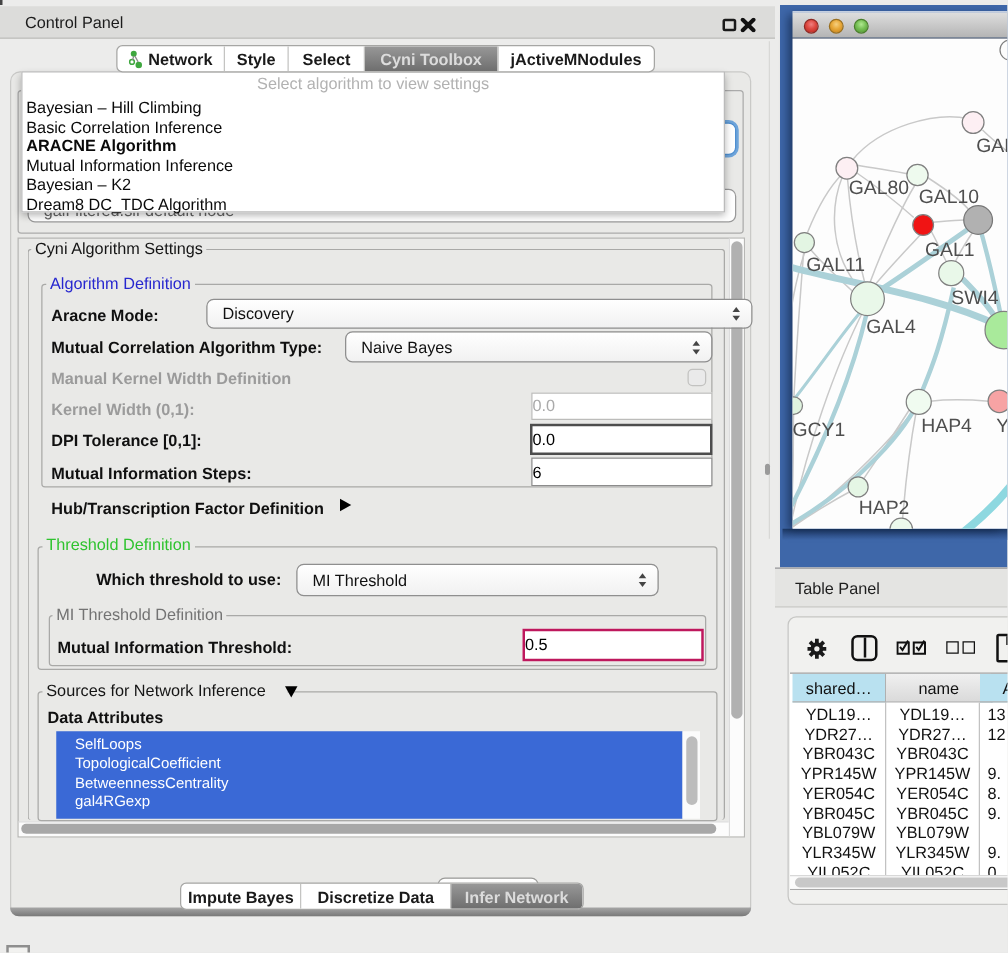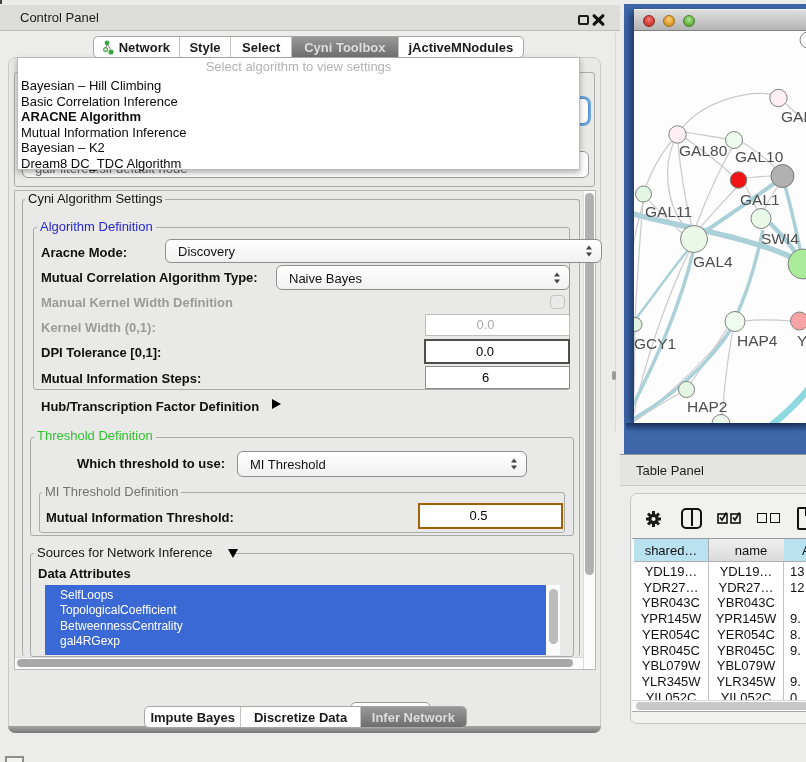--- a/index.html
+++ b/index.html
@@ -39,21 +39,21 @@
 
 .lbl { position:absolute; font-size:13px; font-weight:bold; color:#101010; line-height:14px; white-space:nowrap; }
 .lbl.gray { color:#9b9b9b; }
 
 .combo { position:absolute; background:linear-gradient(#ffffff,#f1f1f1); border:1px solid #8f8f8f; border-radius:6px; font-size:13px; color:#111; }
 .combo .ct { position:absolute; left:12px; top:50%; transform:translateY(-50%); white-space:nowrap; }
 .combo .arr { position:absolute; right:8px; top:50%; transform:translateY(-50%); width:7px; height:11px; }
 .arr:before { content:""; position:absolute; left:0; top:0; border-left:3.5px solid transparent; border-right:3.5px solid transparent; border-bottom:4.5px solid #444; }
 .arr:after { content:""; position:absolute; left:0; bottom:0; border-left:3.5px solid transparent; border-right:3.5px solid transparent; border-top:4.5px solid #444; }
 
-.tf { position:absolute; background:#fff; font-size:13px; text-align:center; padding-right:24px; }
+.tf { position:absolute; background:#fff; font-size:13px; text-align:left; padding-right:24px; }
 
 #cb1 { left:550px; top:295px; width:15px; height:14px; background:#eaeaea; border:1px solid #c2c2c0; border-radius:4px; }
 
 .tri-r { width:0; height:0; border-top:5.5px solid transparent; border-bottom:5.5px solid transparent; border-left:9px solid #000; }
 .tri-d { width:0; height:0; border-left:5.5px solid transparent; border-right:5.5px solid transparent; border-top:9px solid #000; }
 
 #datalist { left:45px; top:585px; width:501px; height:70px; background:#3a69d6; color:#fff; font-size:12px; line-height:15.4px; padding:3px 0 0 15px; }
 #lsb-track { left:546px; top:585px; width:14px; height:70px; background:#fbfbfb; }
 #lsb-thumb { left:549px; top:589px; width:9px; height:55px; background:#bcbcbc; border-radius:4.5px; }
 
@@ -150,21 +150,21 @@
 <div class="abs fs" id="fs3"></div>
 <div class="fs-label" id="fs3-label">Threshold Definition</div>
 <div class="lbl" style="left:77px; top:457px;">Which threshold to use:</div>
 <div class="combo" style="left:237px; top:451px; width:290px; height:26px;">
     <span class="ct">MI Threshold</span>
     <span class="arr"></span>
   </div>
 <div class="abs fs" id="fs4"></div>
 <div class="fs-label" id="fs4-label">MI Threshold Definition</div>
 <div class="lbl" style="left:46px; top:511px;">Mutual Information Threshold:</div>
-<div class="tf" style="left:418px; top:503px; width:145px; height:26px; border:2px solid #a16207; color:#000; line-height:22px;">0.5</div>
+<div class="tf" style="left:418px; top:503px; width:145px; height:26px; border:2px solid #be185d; color:#000; line-height:22px;">0.5</div>
 
 <div class="abs fs" id="fs5"></div>
 <div class="fs-label" id="fs5-label">Sources for Network Inference&nbsp;&nbsp;&nbsp;&nbsp;</div>
 <div class="abs tri-d" style="left:228px; top:549px;"></div>
 <div class="lbl" style="left:38px; top:567px;">Data Attributes</div>
 <div class="abs" id="datalist">SelfLoops<br>TopologicalCoefficient<br>BetweennessCentrality<br>gal4RGexp</div>
 <div class="abs" id="lsb-track"></div>
 <div class="abs" id="lsb-thumb"></div>
 
 <div class="abs" id="apply">Apply</div>

